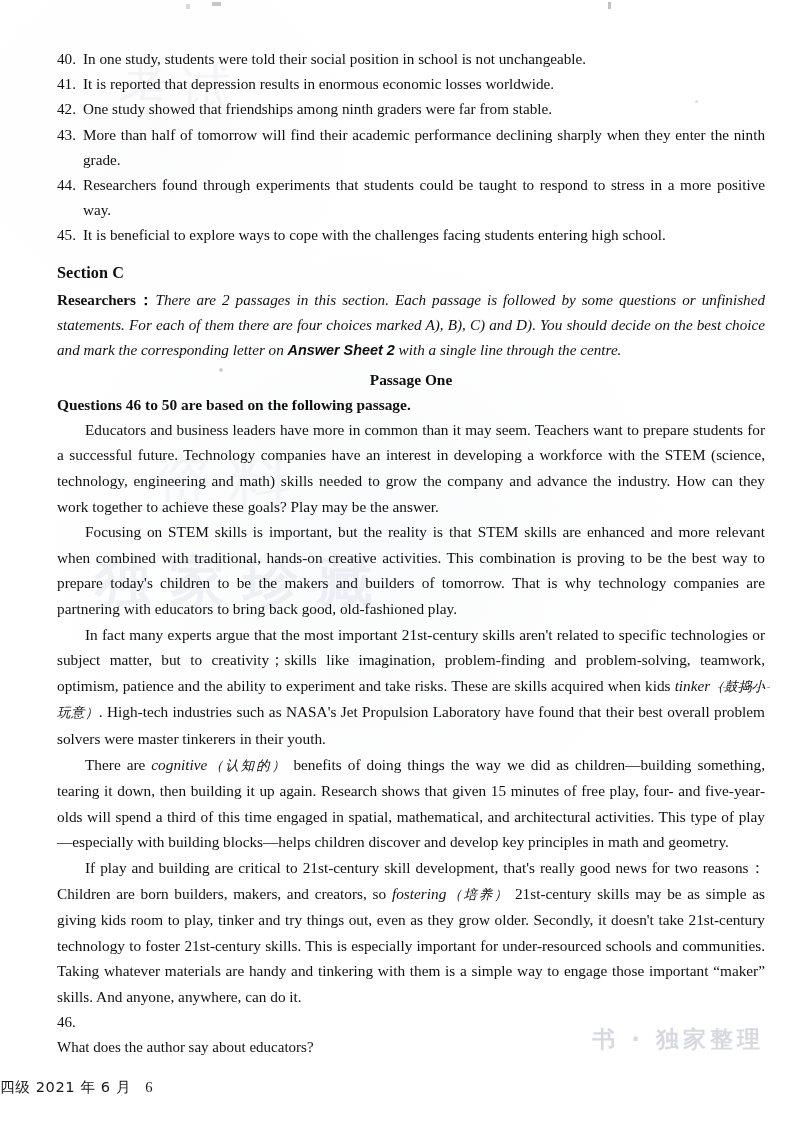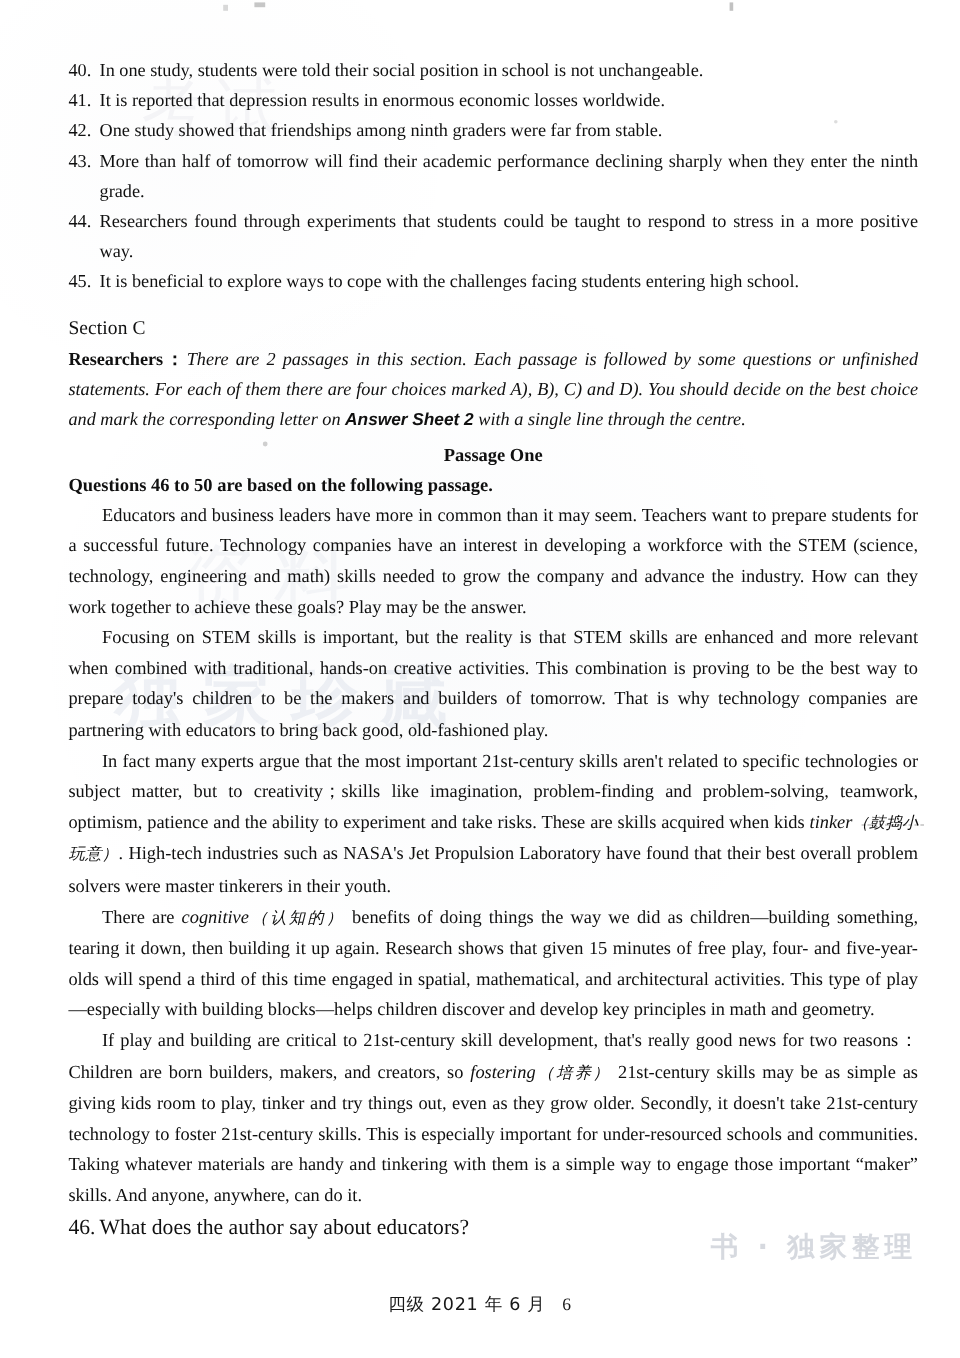--- a/index.html
+++ b/index.html
@@ -161,21 +161,21 @@
   .num-item .txt {
     flex: 1 1 auto;
     text-align: justify;
     text-justify: inter-word;
   }
   .num-item .txt.nojust { text-align: left; }
 
   
   .section-head {
     font-size: 16.2px;
-    font-weight: normal;
+    font-weight: bold;
     line-height: 26px;
     margin-top: 12px;
     margin-bottom: 1px;
     letter-spacing: 0.1px;
   }
   .directions {
     font-size: 15.2px;
     line-height: 25.4px;
     font-style: italic;
     text-align: justify;
@@ -217,40 +217,41 @@
   .para .cn {
     font-family: "DejaVu Sans", sans-serif;
     font-size: 13.4px;
     font-style: italic;
   }
 
   
   .question {
     display: flex;
     align-items: flex-start;
-    font-size: 18px;
+    font-size: 15px;
     line-height: 25.4px;
+    flex-direction: column;
   }
   .question .qnum {
     flex: 0 0 auto;
     width: 26px;
   }
   .option {
     font-size: 15.2px;
     line-height: 25.4px;
     padding-left: 28px;
   }
 
   
   .footer {
     position: absolute;
     left: 0;
     top: 1078px;
     width: 800px;
-    text-align: center;
+    text-align: left;
     font-size: 14.6px;
     font-family: "DejaVu Sans", sans-serif;
     letter-spacing: 0.6px;
     color: #181818;
   }
   .footer .pg { margin-left: 14px; font-family: "Liberation Serif", serif; }
 </style>
 </head>
 <body>
 

